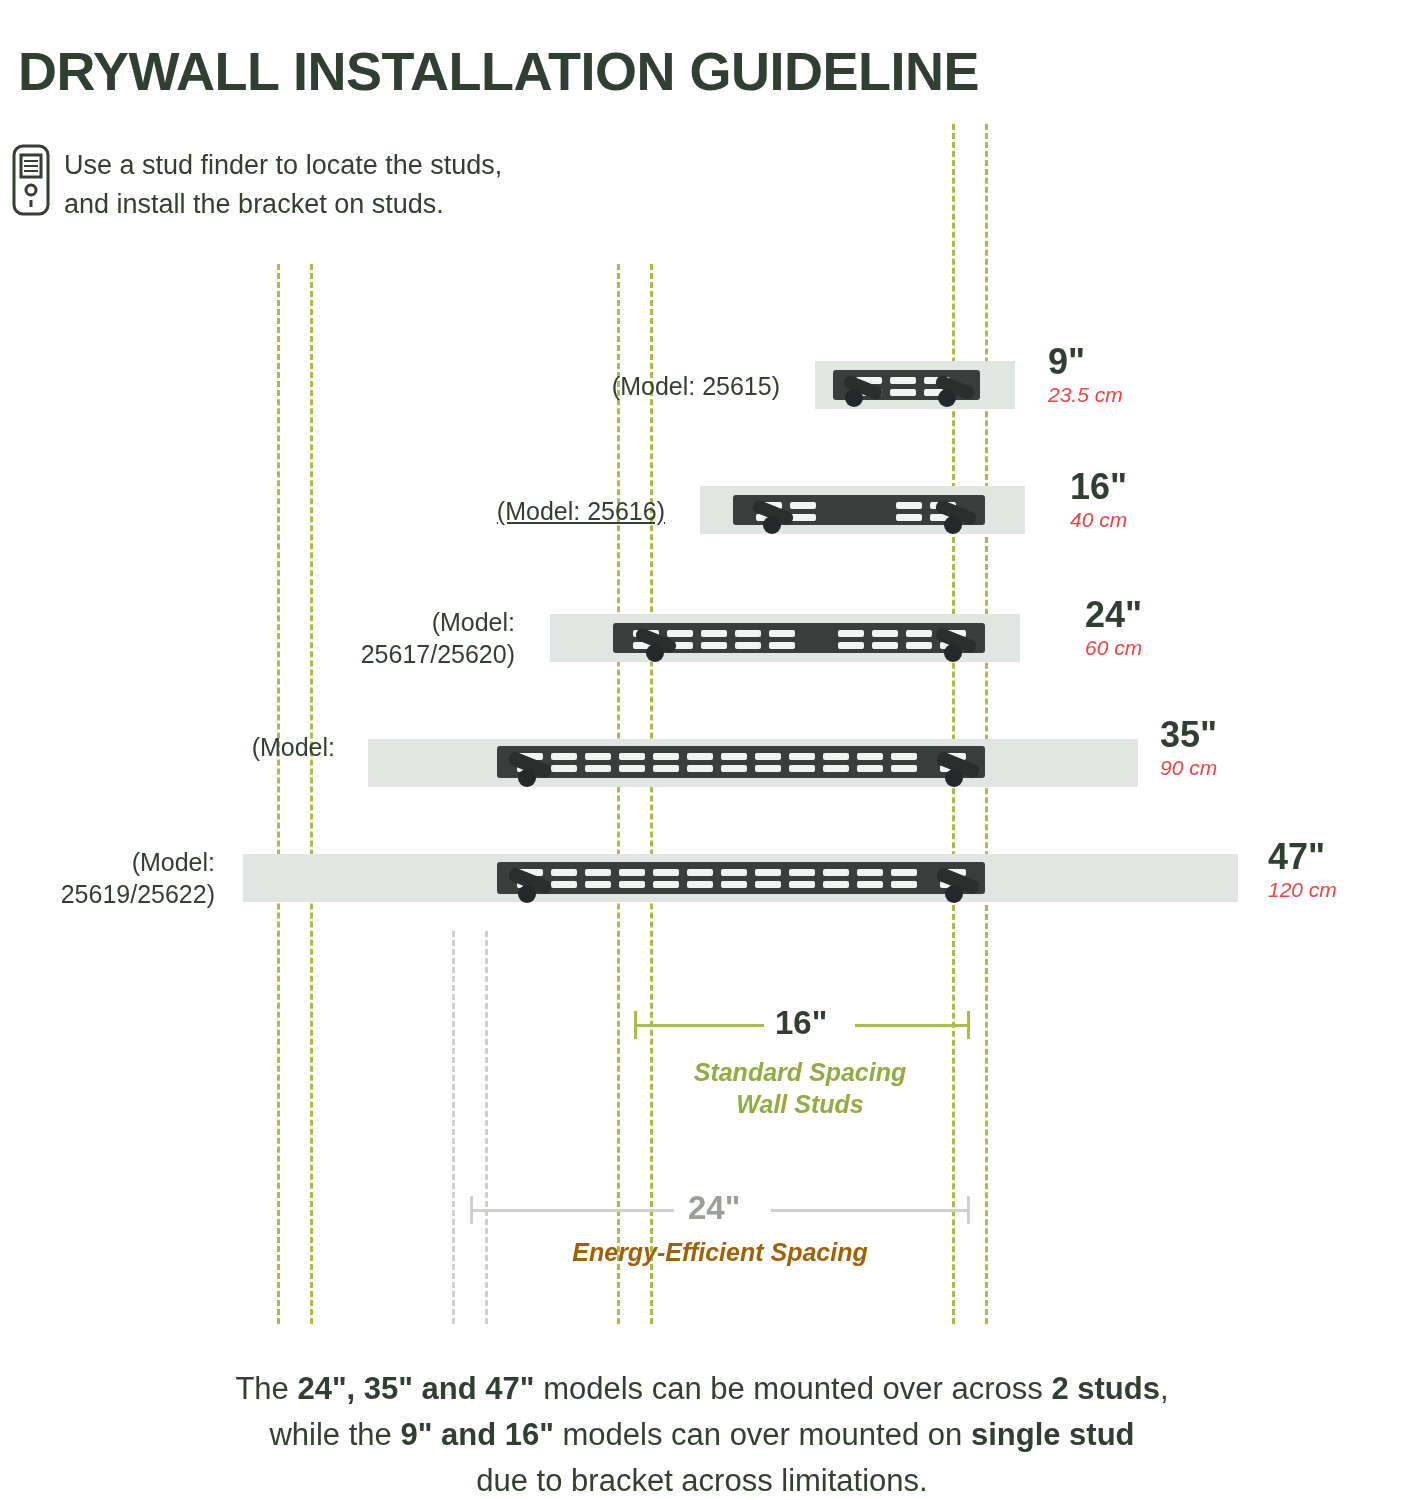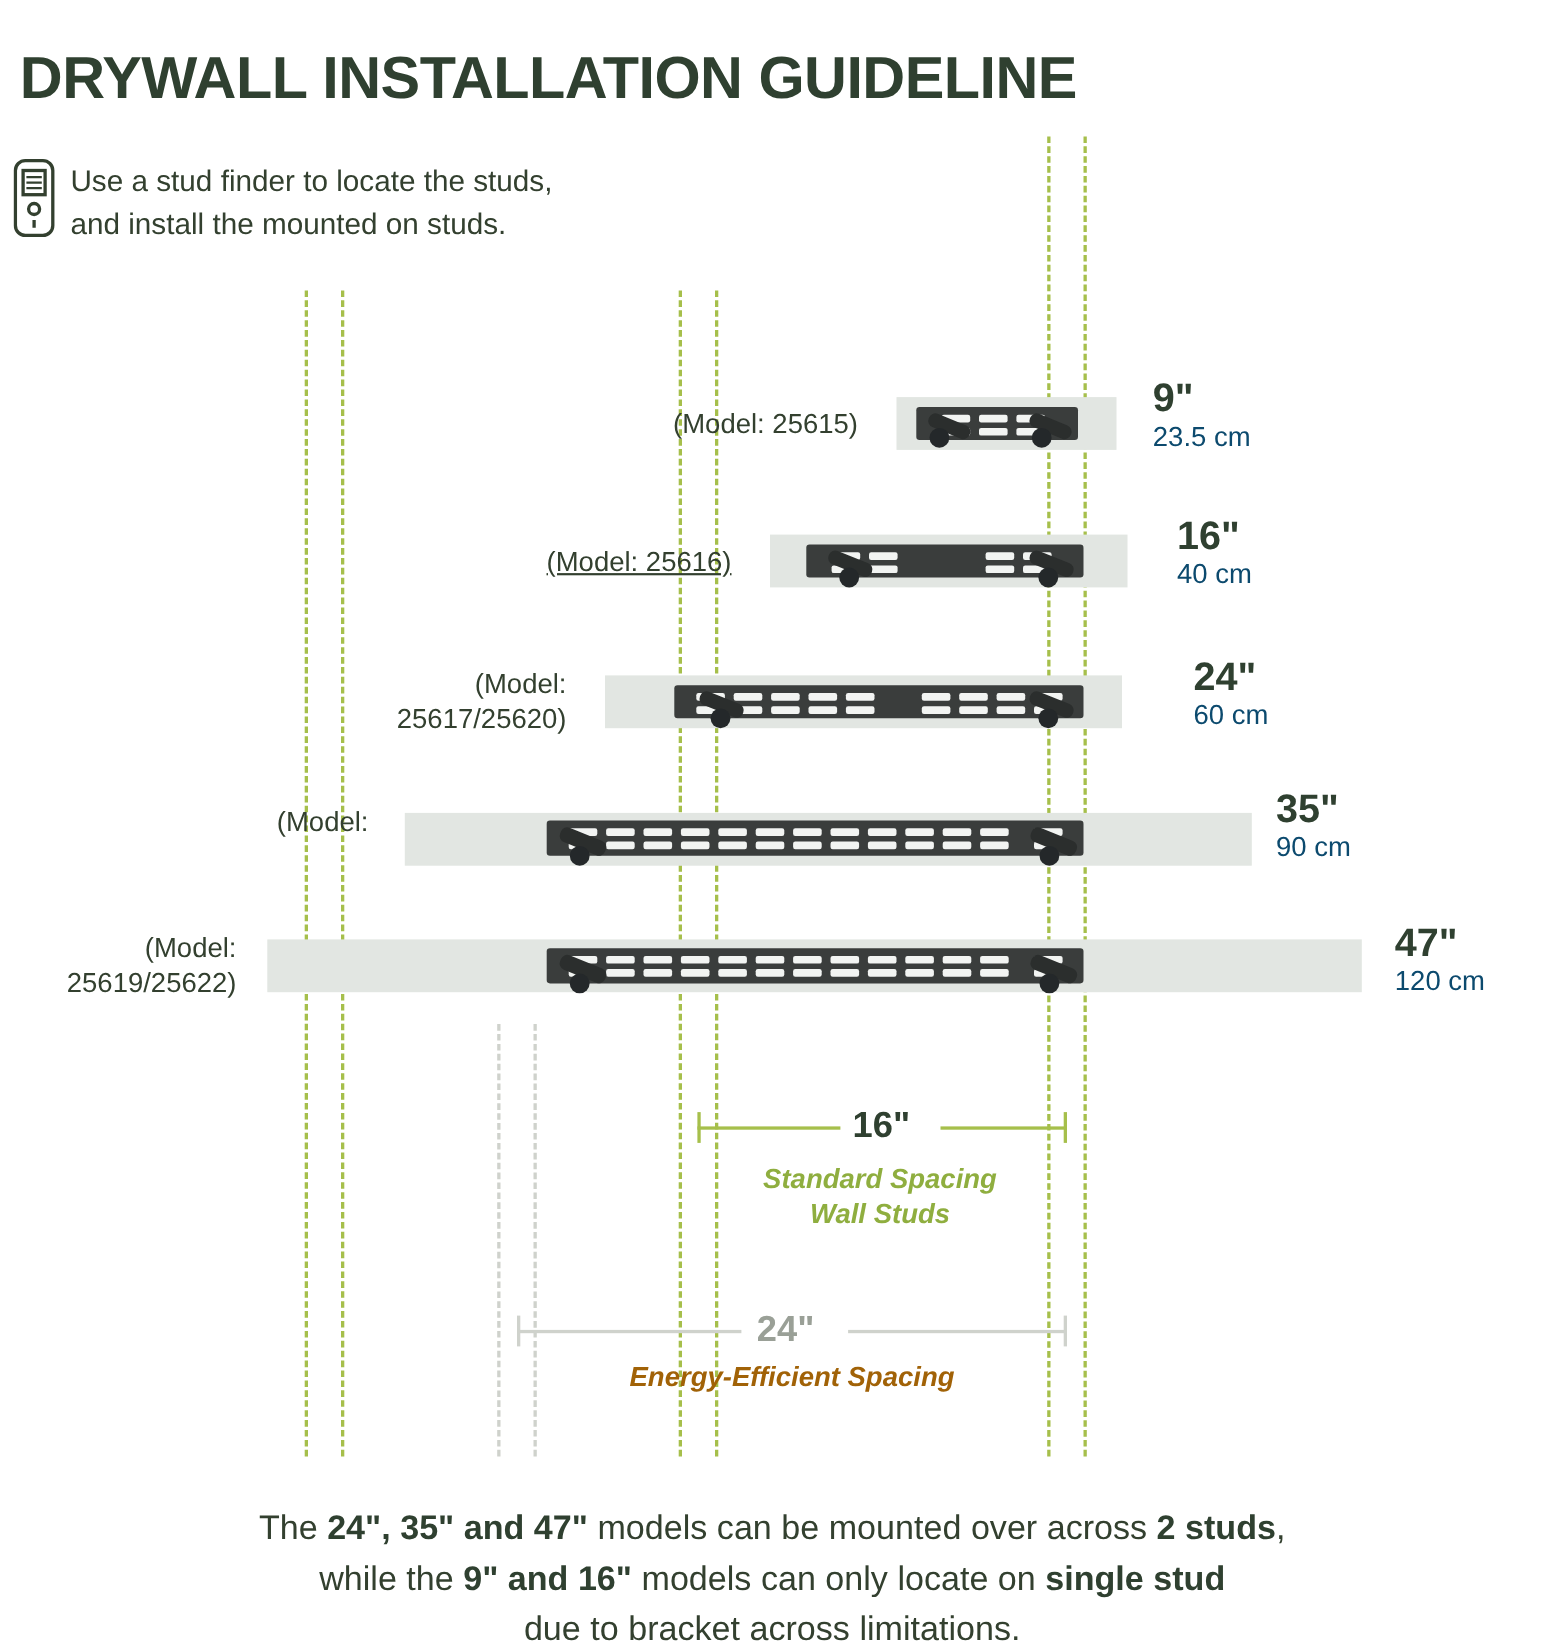--- a/index.html
+++ b/index.html
@@ -99,22 +99,23 @@
   }
   .size-big {
     position: absolute;
     font-size: 36px;
     font-weight: bold;
     color: #2f4030;
     white-space: nowrap;
   }
   .size-small {
     position: absolute;
-    font-size: 25px;
-    color: #0c4a6e;
+    font-size: 21px;
+    font-style: italic;
+    color: #ef4444;
     white-space: nowrap;
   }
 
   
   .meas-line {
     position: absolute;
     height: 0;
     border-top: 3px solid #a6bf4b;
   }
   .meas-line.grey { border-top-color: #cfd2cc; }
@@ -171,21 +172,21 @@
       <line x1="12" y1="17" x2="26" y2="17" stroke="#33402f" stroke-width="2"></line>
       <line x1="12" y1="22" x2="26" y2="22" stroke="#33402f" stroke-width="2"></line>
       <line x1="12" y1="27" x2="26" y2="27" stroke="#33402f" stroke-width="2"></line>
       <circle cx="19" cy="46" r="5" fill="none" stroke="#33402f" stroke-width="3"></circle>
       <line x1="19" y1="56" x2="19" y2="63" stroke="#33402f" stroke-width="3"></line>
     </svg>
   </div>
 
   <div class="note-text">
     <div>Use a stud finder to locate the studs,</div>
-    <div>and install the mounted on studs.</div>
+    <div>and install the bracket on studs.</div>
   </div>
 
   <div class="stud-line" style="left:952px; top:88px; height:1200px;"></div>
   <div class="stud-line" style="left:985px; top:88px; height:1200px;"></div>
 
   <div class="stud-line" style="left:617px; top:228px; height:1060px;"></div>
   <div class="stud-line" style="left:650px; top:228px; height:1060px;"></div>
 
   <div class="stud-line" style="left:277px; top:228px; height:1060px;"></div>
   <div class="stud-line" style="left:310px; top:228px; height:1060px;"></div>
@@ -352,18 +353,18 @@
   <div class="meas-value grey" style="left:688px; top:1153px;">24"</div>
   <div class="meas-caption grey" style="left:520px; top:1200px; width:400px;">
     <div>Energy-Efficient Spacing</div>
   </div>
 
   <div class="footer">
     <div>
       <span>The </span><b>24", 35" and 47"</b><span> models can be mounted over across </span><b>2 studs</b><span>,</span>
     </div>
     <div>
-      <span>while the </span><b>9" and 16"</b><span> models can only locate on </span><b>single stud</b>
+      <span>while the </span><b>9" and 16"</b><span> models can over mounted on </span><b>single stud</b>
     </div>
     <div>due to bracket across limitations.</div>
   </div>
 
 </div>
 
 </body></html>

